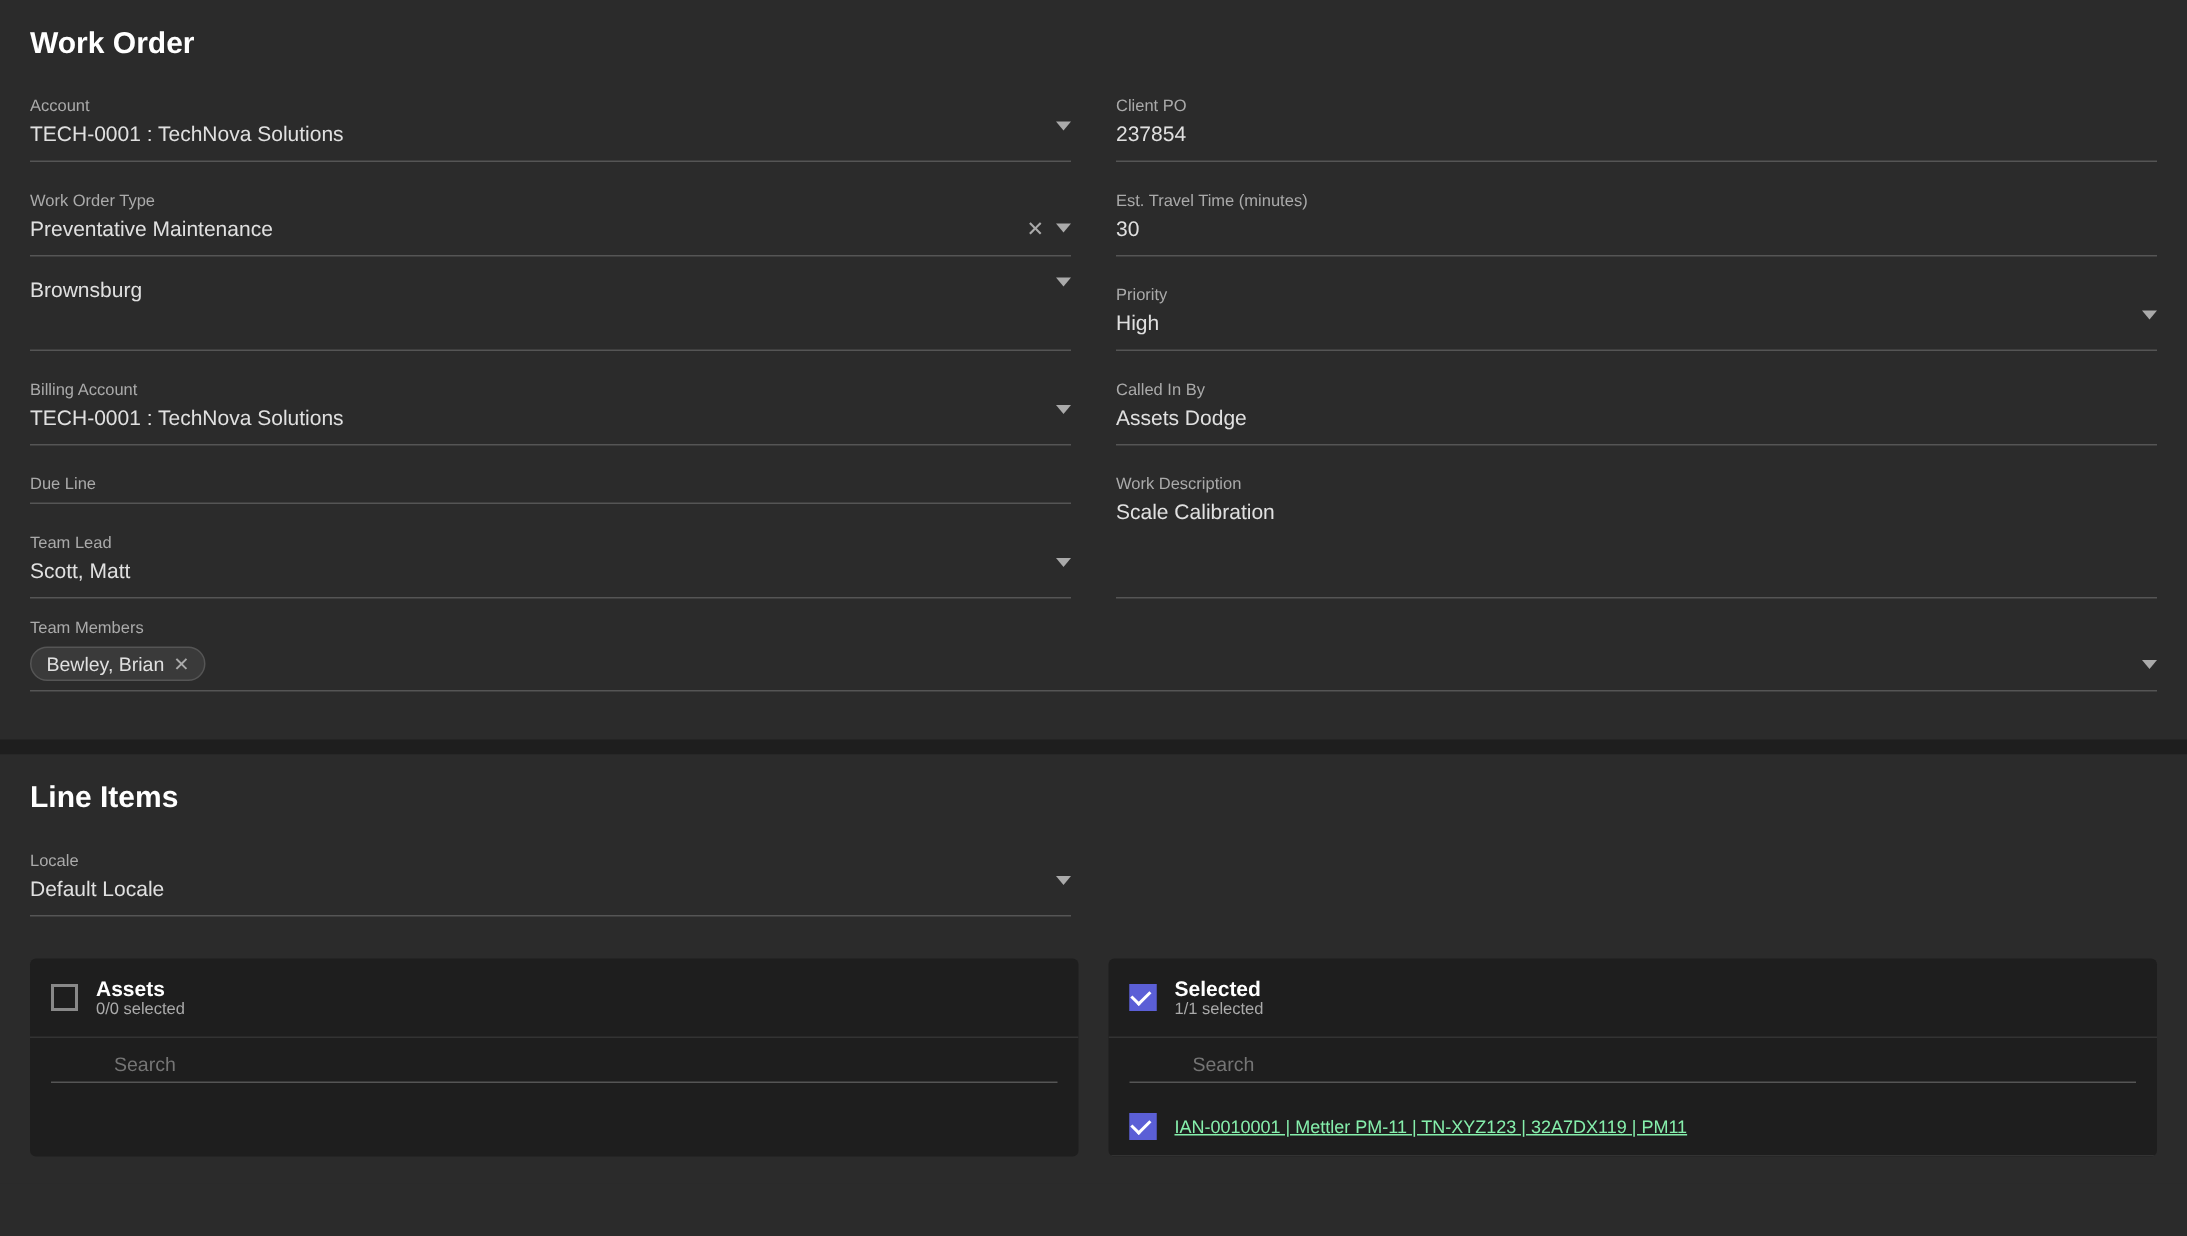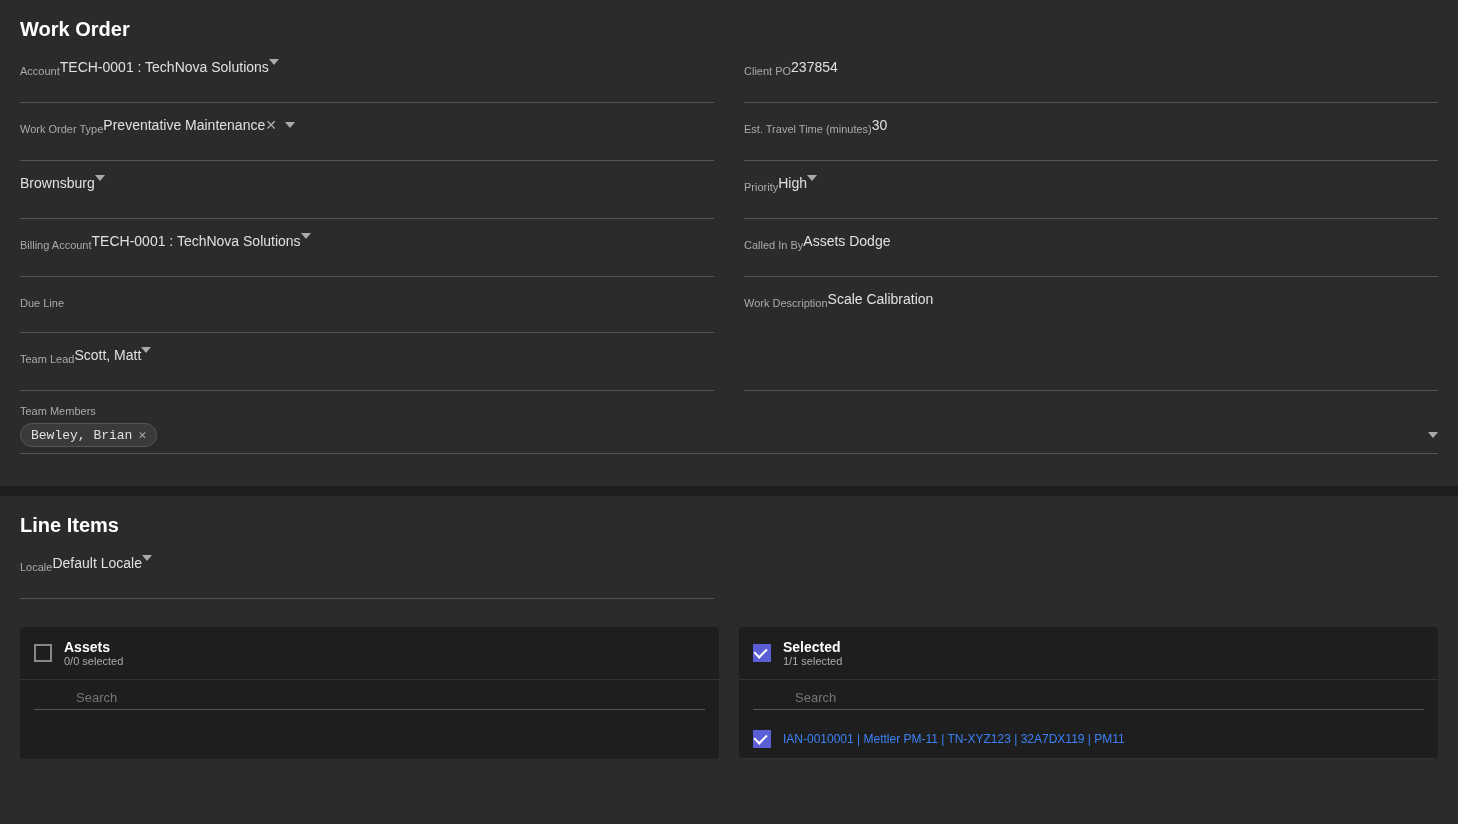--- a/index.html
+++ b/index.html
@@ -30,23 +30,23 @@
 
     .form-grid {
       display: grid;
       grid-template-columns: 1fr 1fr;
       column-gap: 30px;
       row-gap: 0px;
     }
 
     .form-field {
       display: flex;
-      flex-direction: row;
+      flex-direction: column;
       border-bottom: 1px solid #555;
-      padding-bottom: 19px;
+      padding-bottom: 2px;
       margin-bottom: 14px;
     }
 
     .form-field label {
       font-size: 11px;
       color: #aaaaaa;
       margin-bottom: 4px;
       margin-top: 6px;
     }
 
@@ -89,21 +89,20 @@
     .chip {
       display: inline-flex;
       align-items: flex-end;
       background-color: #3a3a3a;
       border: 1px solid #555;
       border-radius: 16px;
       padding: 3px 10px 3px 10px;
       font-size: 13px;
       color: #e0e0e0;
       gap: 6px;
-      font-family: Liberation Mono, monospace;
     }
     .chip .chip-x {
       color: #aaaaaa;
       font-size: 13px;
       cursor: pointer;
     }
 
     .team-members-row {
       display: flex;
       align-items: center;
@@ -203,21 +202,22 @@
     .asset-item {
       display: flex;
       align-items: center;
       padding: 10px 14px;
       gap: 12px;
       border-bottom: 1px solid #333;
     }
 
     .asset-item .asset-label {
       font-size: 12px;
-      color: #3b82f6;
+      color: #86efac;
+      text-decoration: underline;
     }
 
     
     .locale-field .field-value {
       justify-content: space-between;
     }
   </style>
 </head>
 <body>
 

